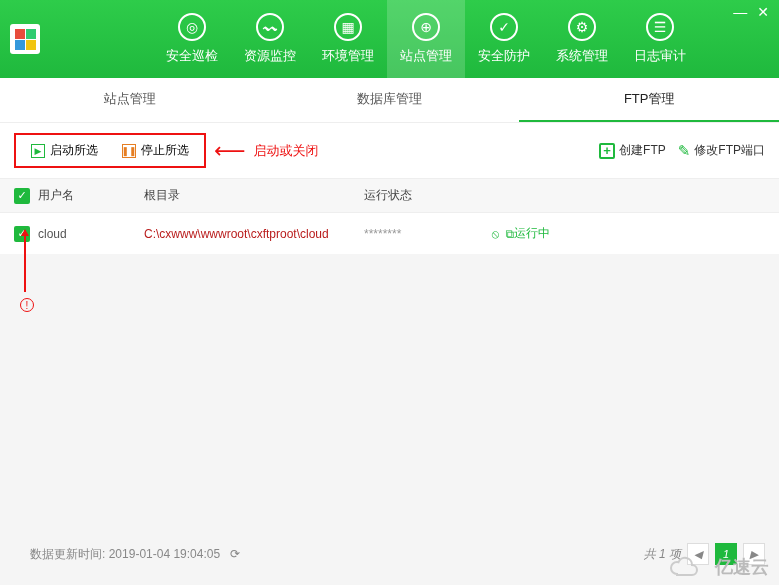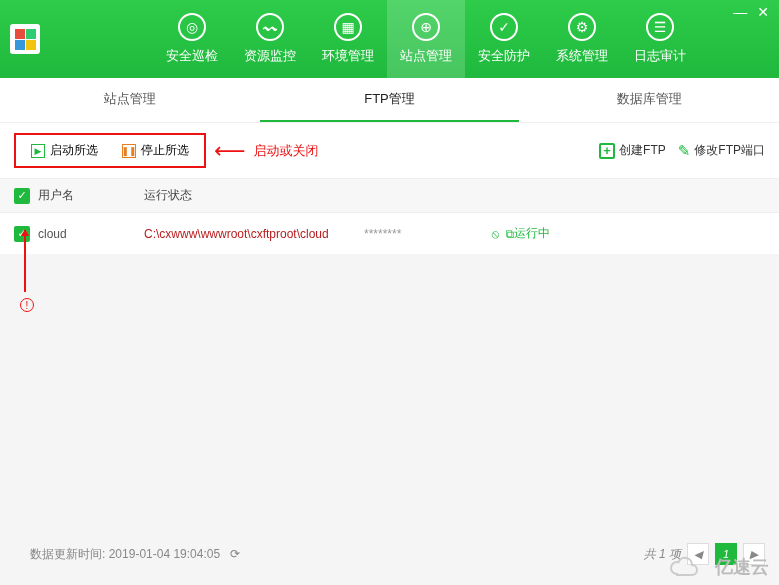--- a/index.html
+++ b/index.html
@@ -111,22 +111,22 @@
     </div>
     <div class="nav-item">
       <div class="nav-icon">☰</div>
       <span>日志审计</span>
     </div>
   </div>
 </div>
 
 <div class="subtabs">
   <div class="subtab">站点管理</div>
+  <div class="subtab">数据库管理</div>
   <div class="subtab active">FTP管理</div>
-  <div class="subtab">数据库管理</div>
 </div>
 
 <div class="toolbar">
   <div class="anno-box">
     <div class="btn-ghost">
       <span class="ico-play">▶</span>
       <span>启动所选</span>
     </div>
     <div class="btn-ghost">
       <span class="ico-pause">❚❚</span>
@@ -147,20 +147,21 @@
     </div>
   </div>
 </div>
 
 <div class="table">
   <div class="thead">
     <div class="cell-user">
       <span class="check">✓</span>
       <span>用户名</span>
     </div>
+    <div>根目录</div>
     <div>运行状态</div>
   </div>
   <div class="trow">
     <div class="cell-user">
       <span class="check">✓</span>
       <span>cloud</span>
     </div>
     <div class="rootdir">C:\cxwww\wwwroot\cxftproot\cloud</div>
     <div class="pwd-cell">
       <span>********</span>

